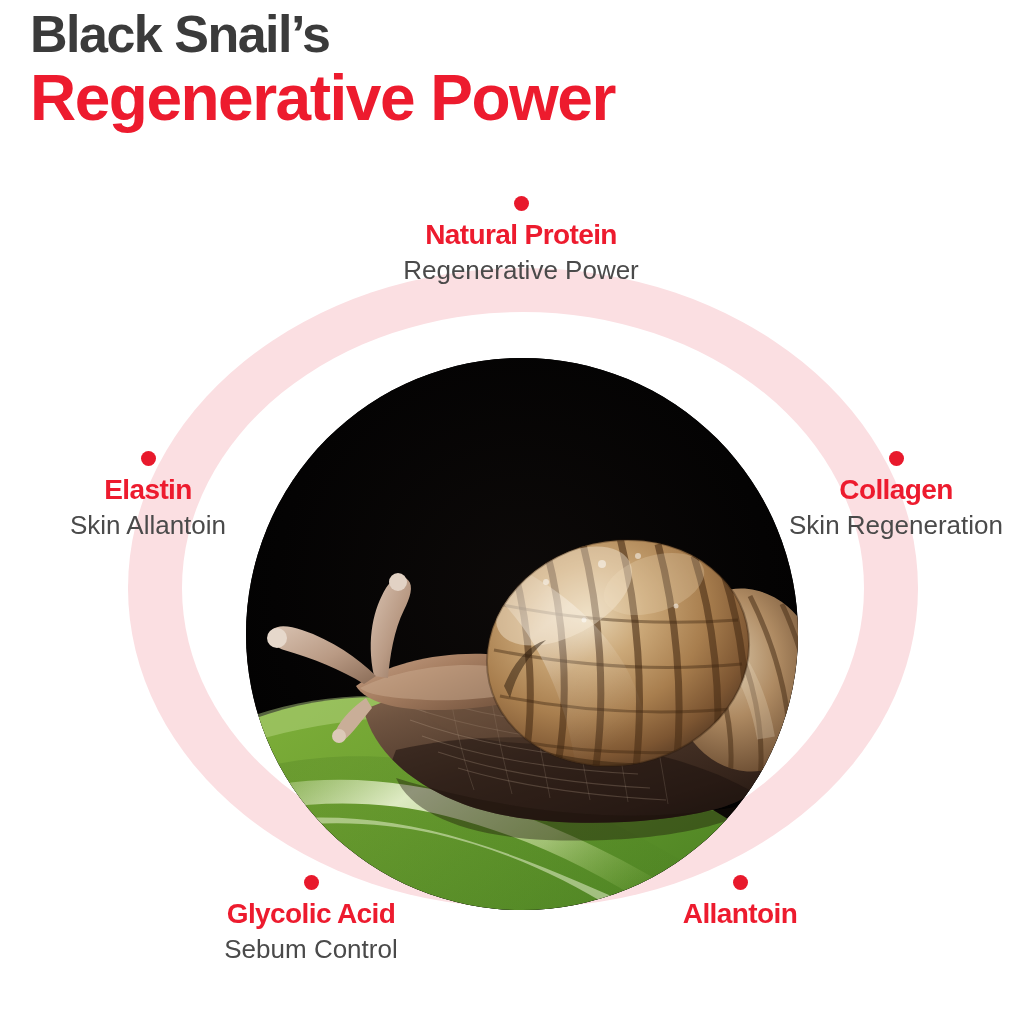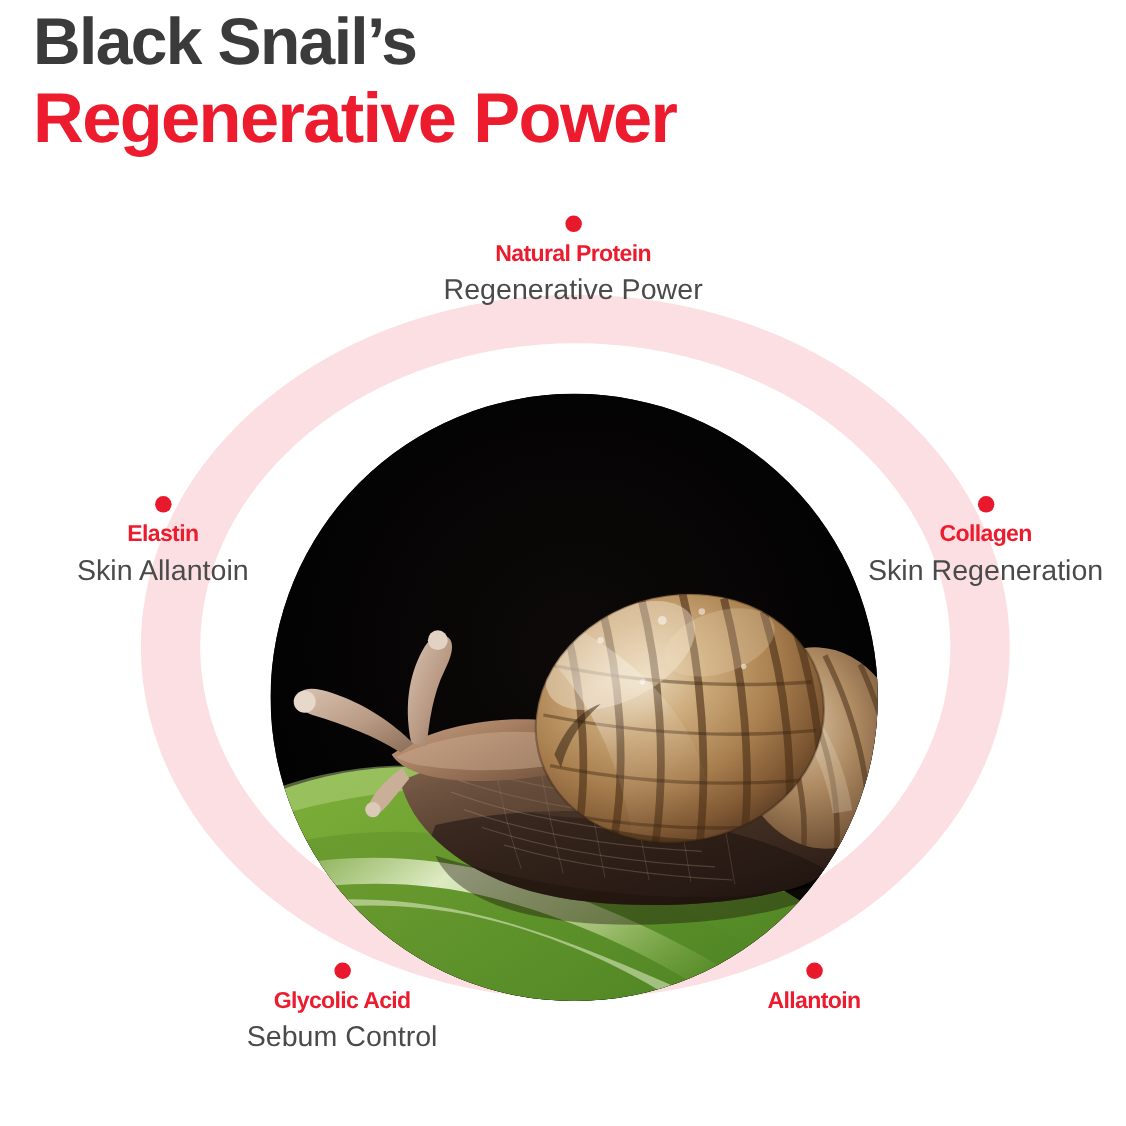--- a/index.html
+++ b/index.html
@@ -17,21 +17,21 @@
   }
 
   
   .headline {
     position: absolute;
     left: 30px;
     top: 6px;
     width: 960px;
   }
   .headline-line1 {
-    font-size: 60px;
+    font-size: 52px;
     font-weight: bold;
     color: #3b3b3b;
     line-height: 1.08;
     letter-spacing: -1.5px;
     white-space: nowrap;
   }
   .headline-line2 {
     font-size: 64px;
     font-weight: bold;
     color: #ed1b2e;
@@ -84,21 +84,21 @@
     text-align: center;
   }
   .node-dot {
     width: 15px;
     height: 15px;
     border-radius: 50%;
     background: #e8192c;
     margin: 0 auto 8px auto;
   }
   .node-title {
-    font-size: 21px;
+    font-size: 28px;
     font-weight: bold;
     color: #ed1b2e;
     letter-spacing: -0.6px;
     line-height: 1.12;
     white-space: nowrap;
   }
   .node-sub {
     font-size: 26px;
     font-weight: normal;
     color: #4a4a4a;

